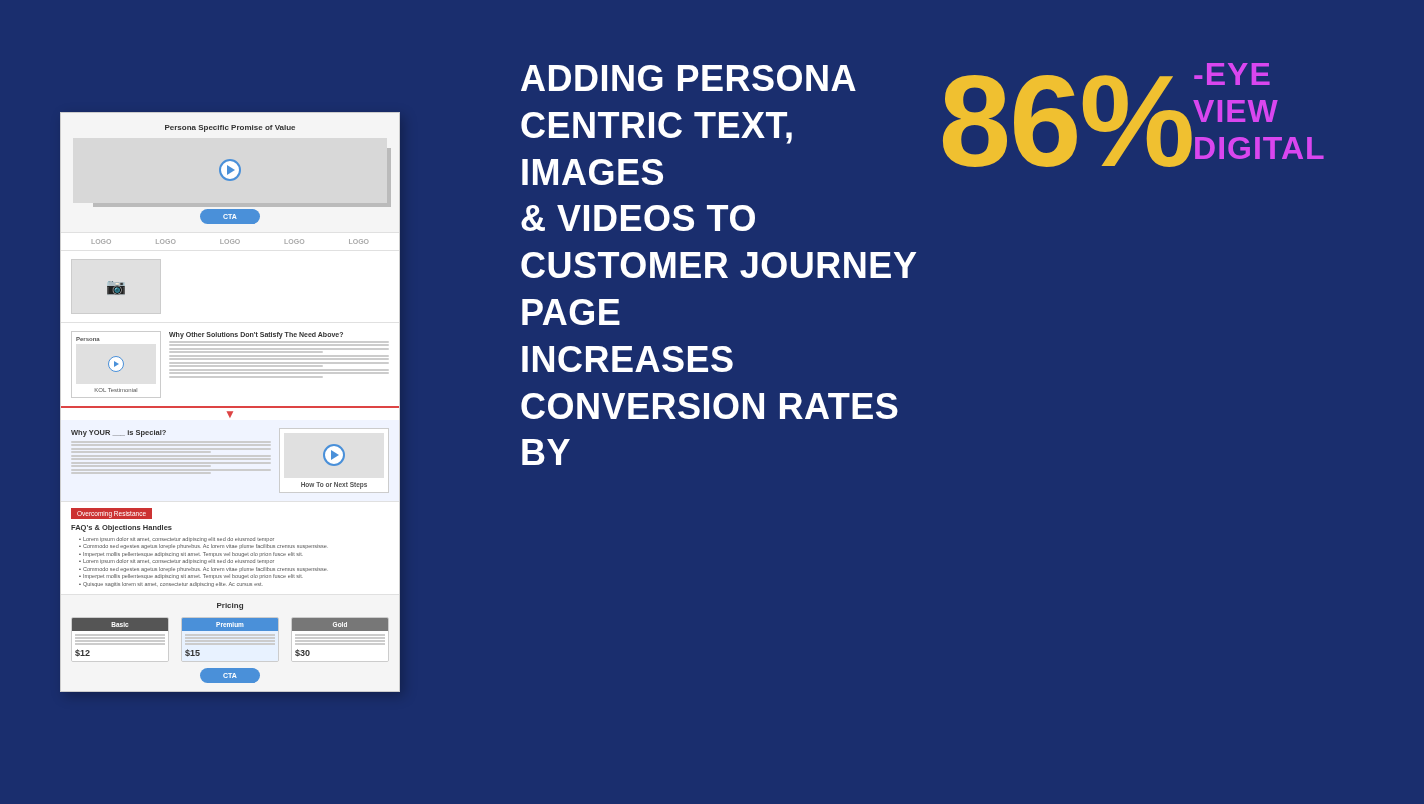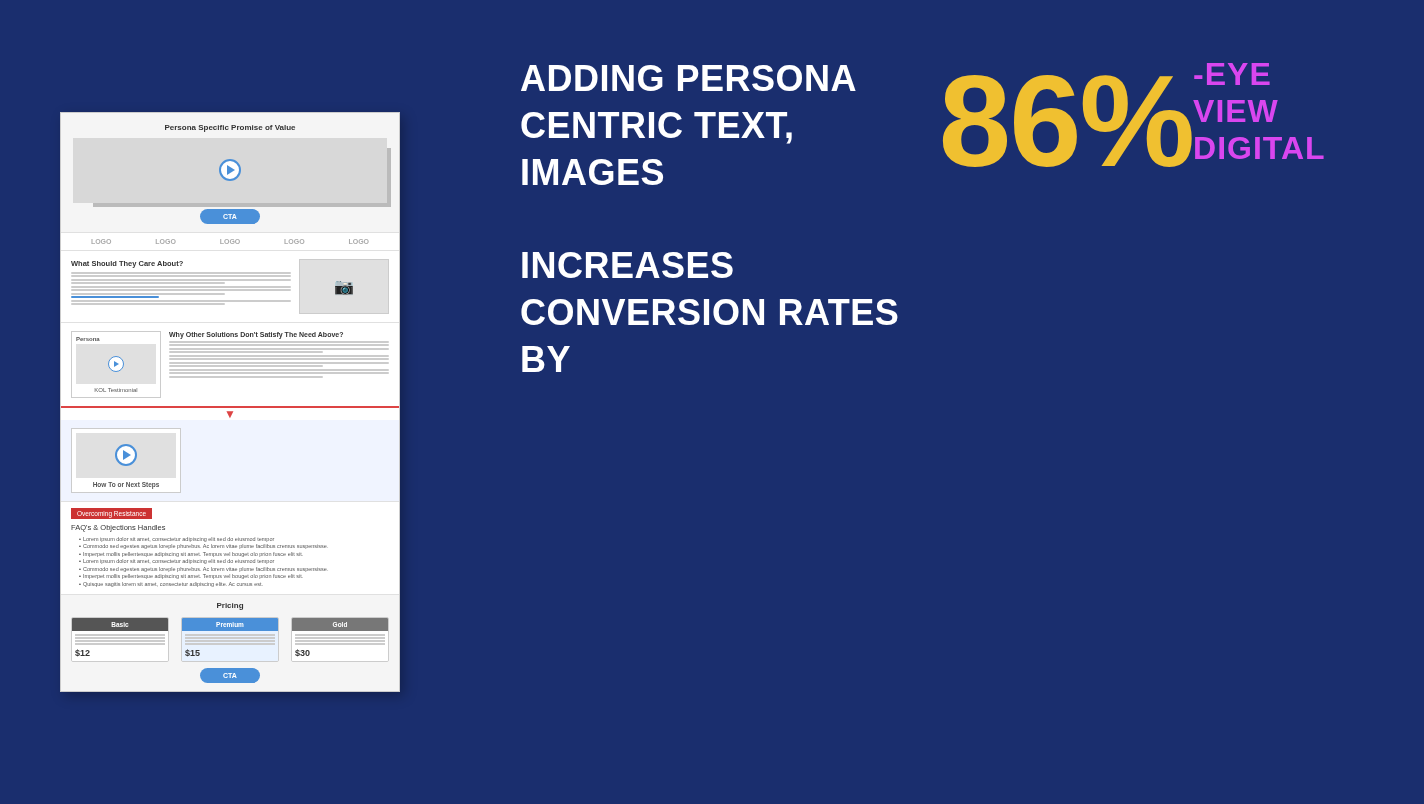--- a/index.html
+++ b/index.html
@@ -256,21 +256,21 @@
     .wf-resistance-badge {
       background: #cc3333;
       color: white;
       font-size: 6.5px;
       padding: 2px 6px;
       display: inline-block;
       margin-bottom: 4px;
     }
     .wf-faq-title {
       font-size: 7.5px;
-      font-weight: normal;
+      font-weight: bold;
       margin-bottom: 4px;
     }
     .wf-faq-bullets {
       padding-left: 8px;
     }
     .wf-faq-bullet {
       font-size: 5.5px;
       color: #555;
       margin-bottom: 1.5px;
       display: flex;
@@ -421,35 +421,20 @@
 
     <div class="wf-logo-row">
       <span class="wf-logo-item">LOGO</span>
       <span class="wf-logo-item">LOGO</span>
       <span class="wf-logo-item">LOGO</span>
       <span class="wf-logo-item">LOGO</span>
       <span class="wf-logo-item">LOGO</span>
     </div>
 
     <div class="wf-section2">
-      <div class="wf-section2-left">
-        <div class="wf-section-title">What Should They Care About?</div>
-        <div class="wf-text-lines">
-          <div class="wf-text-line"></div>
-          <div class="wf-text-line"></div>
-          <div class="wf-text-line"></div>
-          <div class="wf-text-line short"></div>
-          <div class="wf-text-line"></div>
-          <div class="wf-text-line"></div>
-          <div class="wf-text-line short"></div>
-          <div class="wf-text-line link"></div>
-          <div class="wf-text-line"></div>
-          <div class="wf-text-line short"></div>
-        </div>
-      </div>
       <div class="wf-section2-right">
         <div class="wf-image-placeholder">
           <span class="camera-icon">📷</span>
         </div>
       </div>
     </div>
 
     <div class="wf-section3">
       <div class="wf-persona-box">
         <div class="wf-persona-label">Persona</div>
@@ -474,20 +459,35 @@
           <div class="wf-text-line"></div>
           <div class="wf-text-line"></div>
           <div class="wf-text-line short"></div>
         </div>
       </div>
     </div>
 
     <div class="wf-arrow-divider">▼</div>
 
     <div class="wf-section4">
+      <div class="wf-section4-left">
+        <div class="wf-section-title">Why YOUR ___ is Special?</div>
+        <div class="wf-text-lines">
+          <div class="wf-text-line"></div>
+          <div class="wf-text-line"></div>
+          <div class="wf-text-line"></div>
+          <div class="wf-text-line short"></div>
+          <div class="wf-text-line"></div>
+          <div class="wf-text-line"></div>
+          <div class="wf-text-line"></div>
+          <div class="wf-text-line short"></div>
+          <div class="wf-text-line"></div>
+          <div class="wf-text-line short"></div>
+        </div>
+      </div>
       <div class="wf-how-to-box">
         <div class="wf-how-to-video">
           <div class="play-circle">
             <div class="play-triangle"></div>
           </div>
         </div>
         <div class="wf-how-to-label">How To or Next Steps</div>
       </div>
     </div>
 
@@ -568,18 +568,18 @@
       </div>
       <div class="wf-cta-bottom">CTA</div>
     </div>
 
   </div>
 </div>
 
 <div class="right-panel">
   <div class="main-headline">
     <span>Adding Persona Centric Text, Images</span><br>
-    <br>
+    <span>&amp; Videos to Customer Journey Page</span><br>
     <span>Increases Conversion Rates By</span>
   </div>
   <div class="percentage-text">86%</div>
   <div class="attribution-text">-Eye View Digital</div>
 </div>
 
 </body></html>

